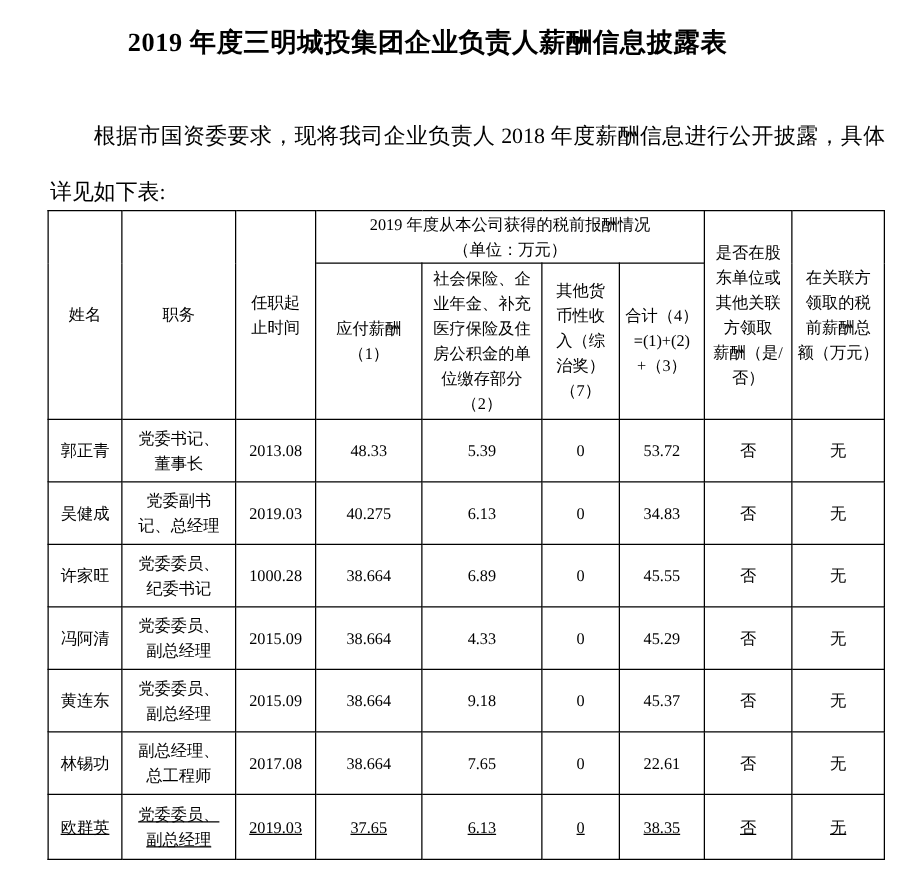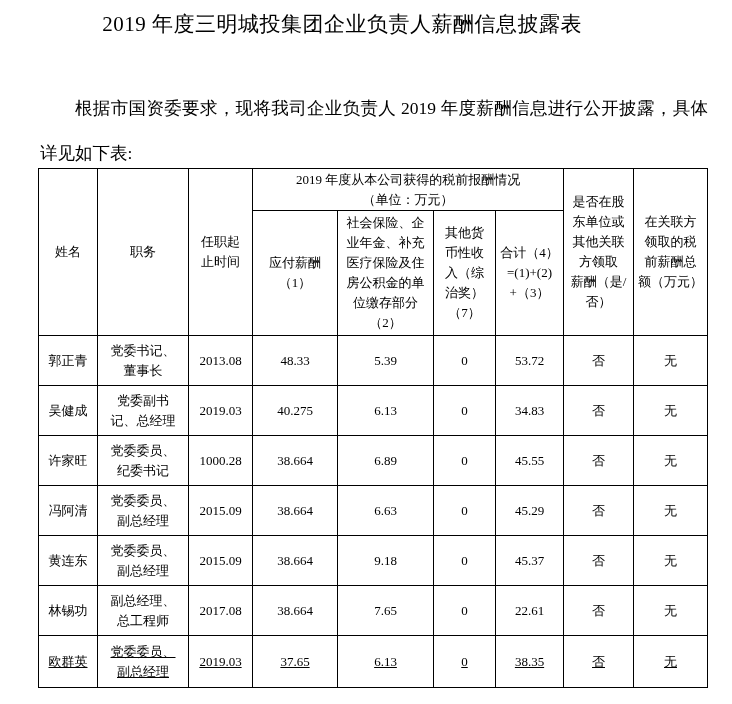--- a/index.html
+++ b/index.html
@@ -6,25 +6,25 @@
   html, body {
     width: 732px; height: 704px;
     background: #ffffff;
     font-family: "Liberation Serif", "DejaVu Serif", serif;
     color: #000;
     position: relative;
     overflow: hidden;
   }
   .doc-title {
     position: absolute;
-    top: 10px; left: 0;
+    top: 20px; left: 0;
     width: 684px;
     text-align: center;
     font-size: 21px;
-    font-weight: normal;
+    font-weight: bold;
     letter-spacing: 0.5px;
   }
   .intro {
     position: absolute;
     top: 86px; left: 40px;
     width: 668px;
     font-size: 17.5px;
     line-height: 45px;
     text-indent: 2em;
     white-space: pre-line;
@@ -61,21 +61,21 @@
   col.c-total  { width: 68px; }
   col.c-flag   { width: 70px; }
   col.c-rel    { width: 74px; }
   td.num { font-size: 14px; }
 </style>
 </head>
 <body>
 
 <div class="doc-title">2019 年度三明城投集团企业负责人薪酬信息披露表</div>
 
-<div class="intro">根据市国资委要求，现将我司企业负责人 2019 年度薪酬信息进行公开披露，具体详见如下表:</div>
+<div class="intro">根据市国资委要求，现将我司企业负责人 2018 年度薪酬信息进行公开披露，具体详见如下表:</div>
 
 <table class="salary">
   <colgroup>
     <col class="c-name">
       <col class="c-pos">
       <col class="c-term">
       <col class="c-pay">
     <col class="c-ins">
       <col class="c-other">
       <col class="c-total">
@@ -155,21 +155,21 @@
       <td class="num">45.55</td>
       <td>否</td>
       <td>无</td>
     </tr>
     <tr class="data-row">
       <td>冯阿清</td>
       <td>党委委员、
 副总经理</td>
       <td class="num">2015.09</td>
       <td class="num">38.664</td>
-      <td class="num">6.63</td>
+      <td class="num">4.33</td>
       <td class="num">0</td>
       <td class="num">45.29</td>
       <td>否</td>
       <td>无</td>
     </tr>
     <tr class="data-row">
       <td>黄连东</td>
       <td>党委委员、
 副总经理</td>
       <td class="num">2015.09</td>

